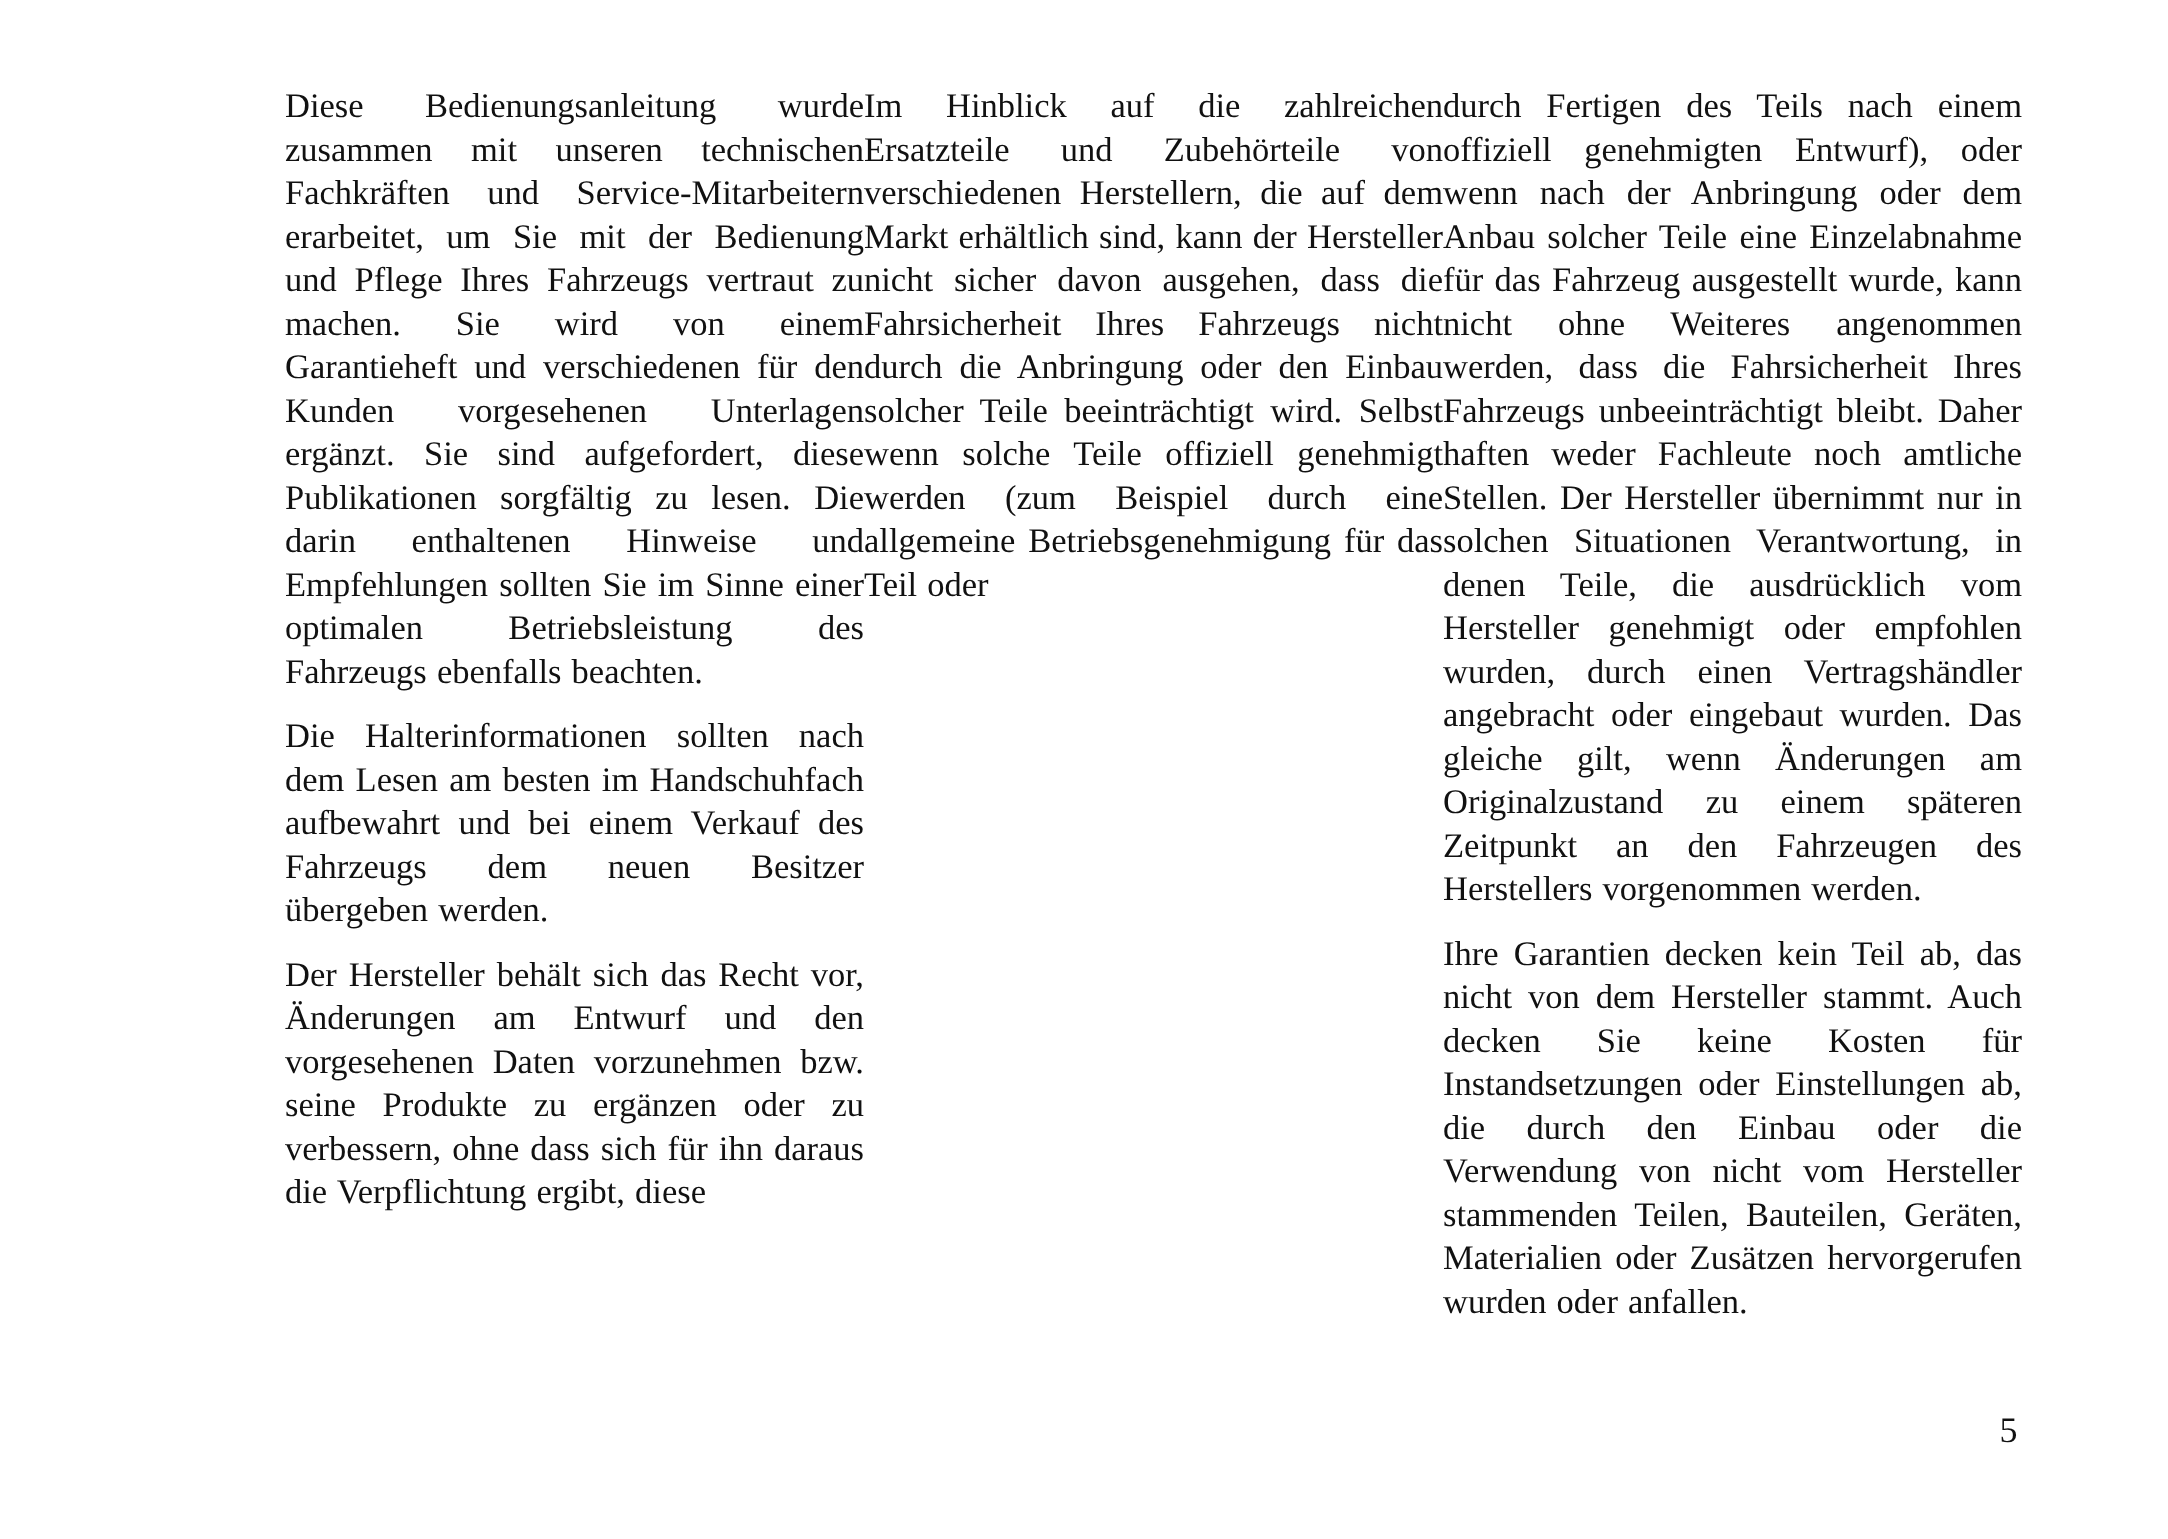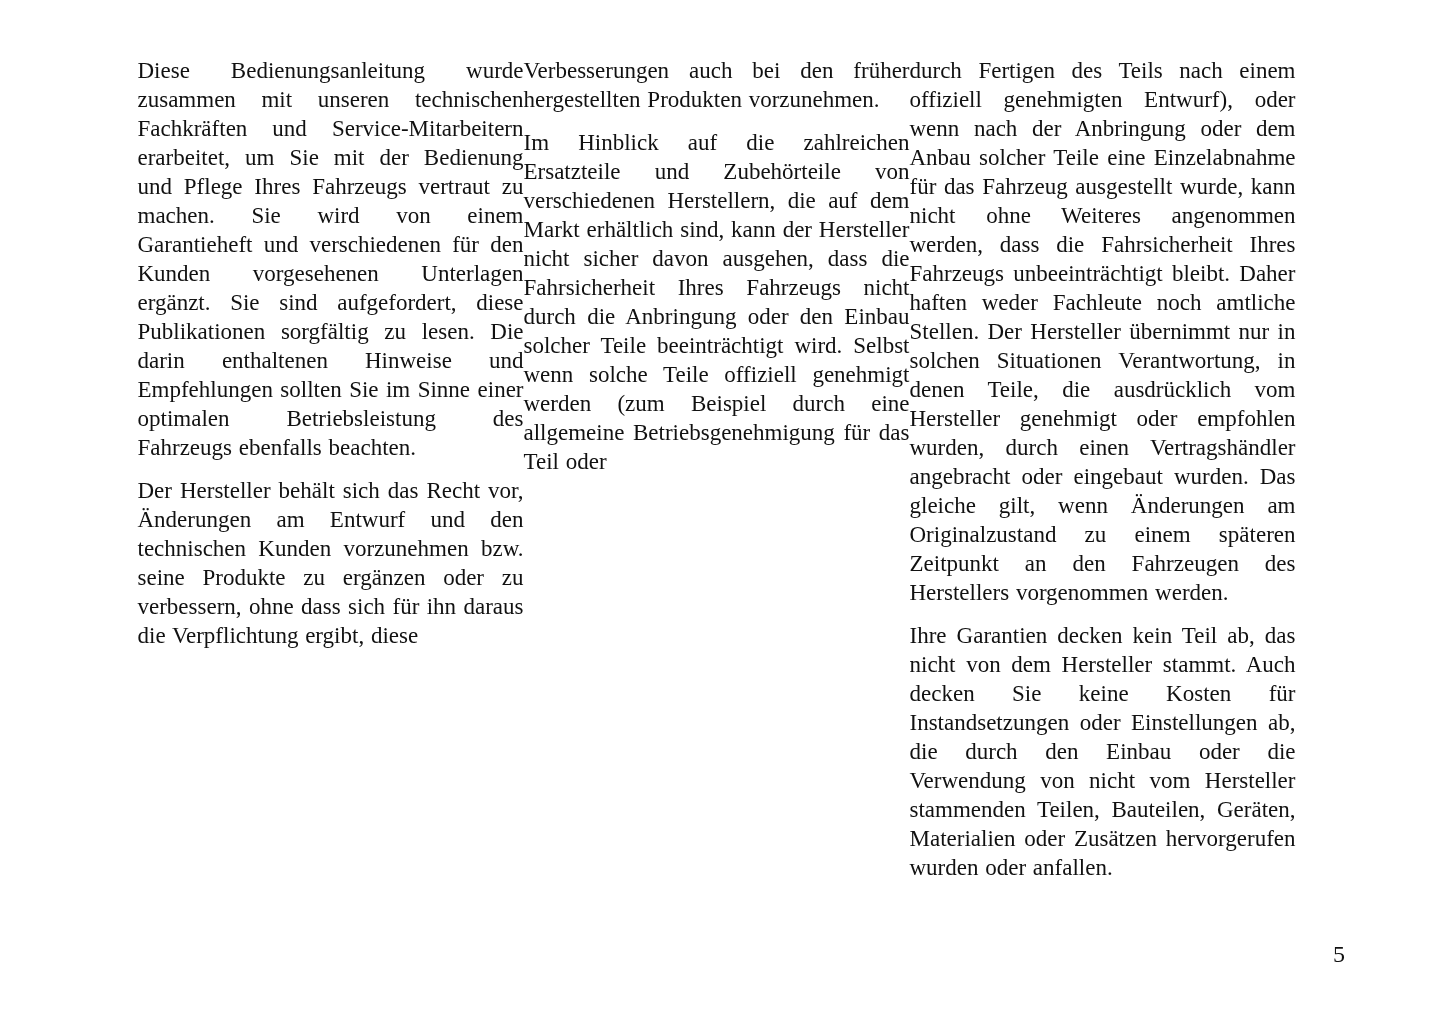--- a/index.html
+++ b/index.html
@@ -19,21 +19,21 @@
       background: #ffffff;
       overflow: hidden;
     }
 
     .columns {
       position: absolute;
       left: 85px;
       top: 56px;
       width: 1263px;
       display: flex;
-      justify-content: center;
+      justify-content: flex-end;
     }
 
     .col {
       width: 386px;
       text-align: justify;
       hyphens: auto;
       -webkit-hyphens: auto;
     }
 
     .col p {
@@ -57,25 +57,25 @@
   </style>
 </head>
 <body>
 
 <div class="page">
 
   <div class="columns">
 
     <div class="col">
       <p>Diese Bedienungsanleitung wurde zusammen mit unseren technischen Fachkräften und Service-Mitarbeitern erarbeitet, um Sie mit der Bedienung und Pflege Ihres Fahrzeugs vertraut zu machen. Sie wird von einem Garantieheft und verschiedenen für den Kunden vorgesehenen Unterlagen ergänzt. Sie sind aufgefordert, diese Publikationen sorgfältig zu lesen. Die darin enthaltenen Hinweise und Empfehlungen sollten Sie im Sinne einer optimalen Betriebsleistung des Fahrzeugs ebenfalls beachten.</p>
-      <p>Der Hersteller behält sich das Recht vor, Änderungen am Entwurf und den technischen Kunden vorzunehmen bzw. seine Produkte zu ergänzen oder zu verbessern, ohne dass sich für ihn daraus die Verpflichtung ergibt, diese</p>
+      <p>Die Halterinformationen sollten nach dem Lesen am besten im Handschuhfach aufbewahrt und bei einem Verkauf des Fahrzeugs dem neuen Besitzer übergeben werden.</p>
+      <p>Der Hersteller behält sich das Recht vor, Änderungen am Entwurf und den vorgesehenen Daten vorzunehmen bzw. seine Produkte zu ergänzen oder zu verbessern, ohne dass sich für ihn daraus die Verpflichtung ergibt, diese</p>
     </div>
 
     <div class="col">
-      <p>Verbesserungen auch bei den früher hergestellten Produkten vorzunehmen.</p>
       <p>Im Hinblick auf die zahlreichen Ersatzteile und Zubehörteile von verschiedenen Herstellern, die auf dem Markt erhältlich sind, kann der Hersteller nicht sicher davon ausgehen, dass die Fahrsicherheit Ihres Fahrzeugs nicht durch die Anbringung oder den Einbau solcher Teile beeinträchtigt wird. Selbst wenn solche Teile offiziell genehmigt werden (zum Beispiel durch eine allgemeine Betriebsgenehmigung für das Teil oder</p>
     </div>
 
     <div class="col">
       <p>durch Fertigen des Teils nach einem offiziell genehmigten Entwurf), oder wenn nach der Anbringung oder dem Anbau solcher Teile eine Einzelabnahme für das Fahrzeug ausgestellt wurde, kann nicht ohne Weiteres angenommen werden, dass die Fahrsicherheit Ihres Fahrzeugs unbeeinträchtigt bleibt. Daher haften weder Fachleute noch amtliche Stellen. Der Hersteller übernimmt nur in solchen Situationen Verantwortung, in denen Teile, die ausdrücklich vom Hersteller genehmigt oder empfohlen wurden, durch einen Vertragshändler angebracht oder eingebaut wurden. Das gleiche gilt, wenn Änderungen am Originalzustand zu einem späteren Zeitpunkt an den Fahrzeugen des Herstellers vorgenommen werden.</p>
       <p>Ihre Garantien decken kein Teil ab, das nicht von dem Hersteller stammt. Auch decken Sie keine Kosten für Instandsetzungen oder Einstellungen ab, die durch den Einbau oder die Verwendung von nicht vom Hersteller stammenden Teilen, Bauteilen, Geräten, Materialien oder Zusätzen hervorgerufen wurden oder anfallen.</p>
     </div>
 
   </div>
 

